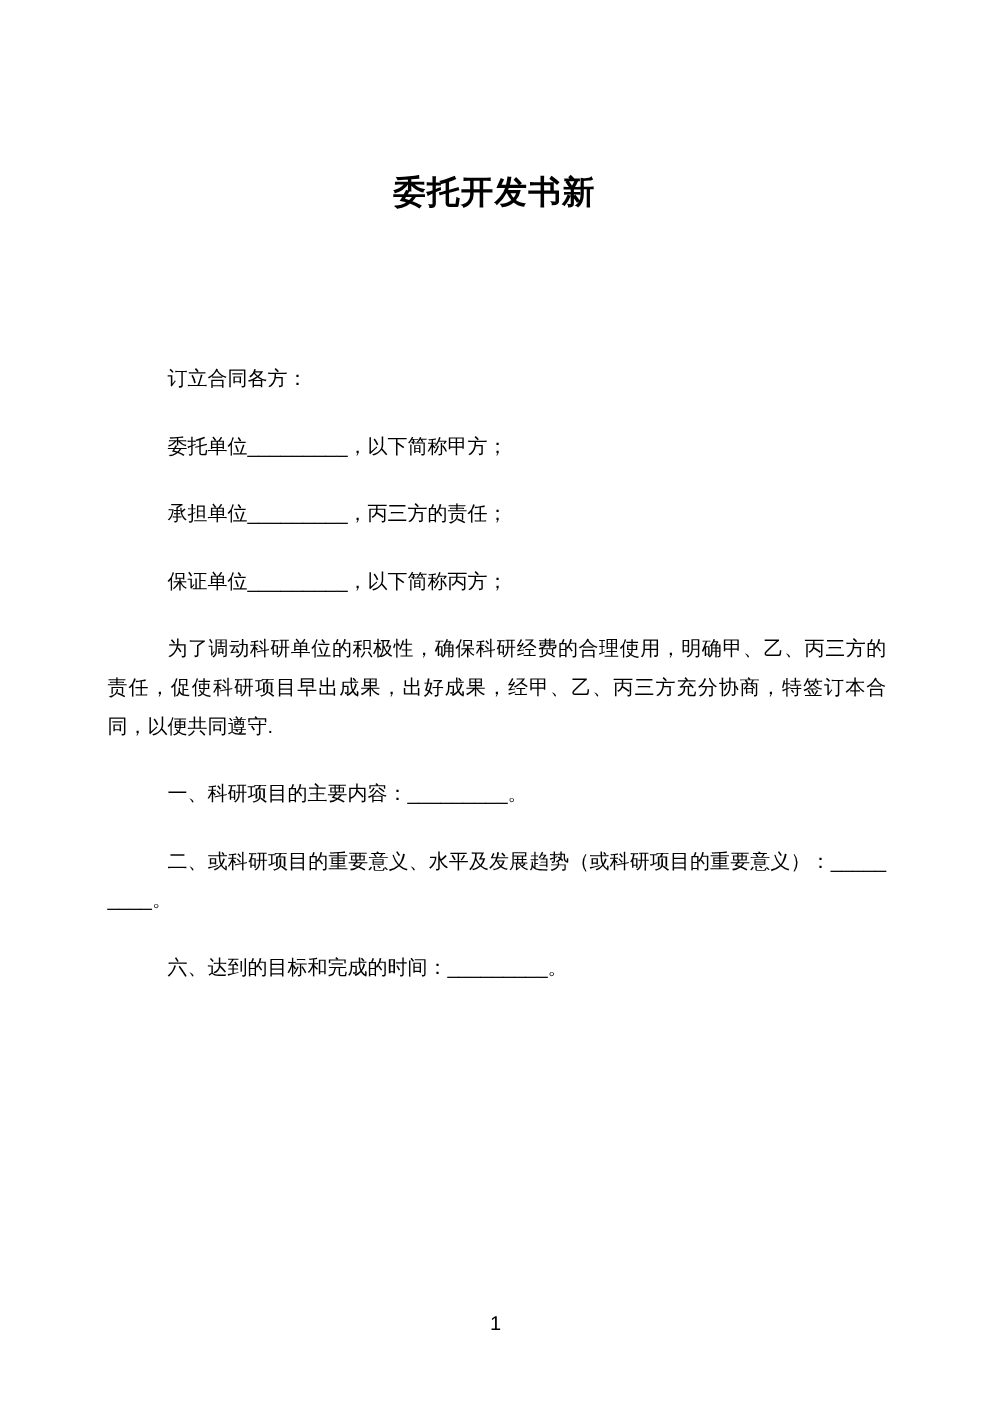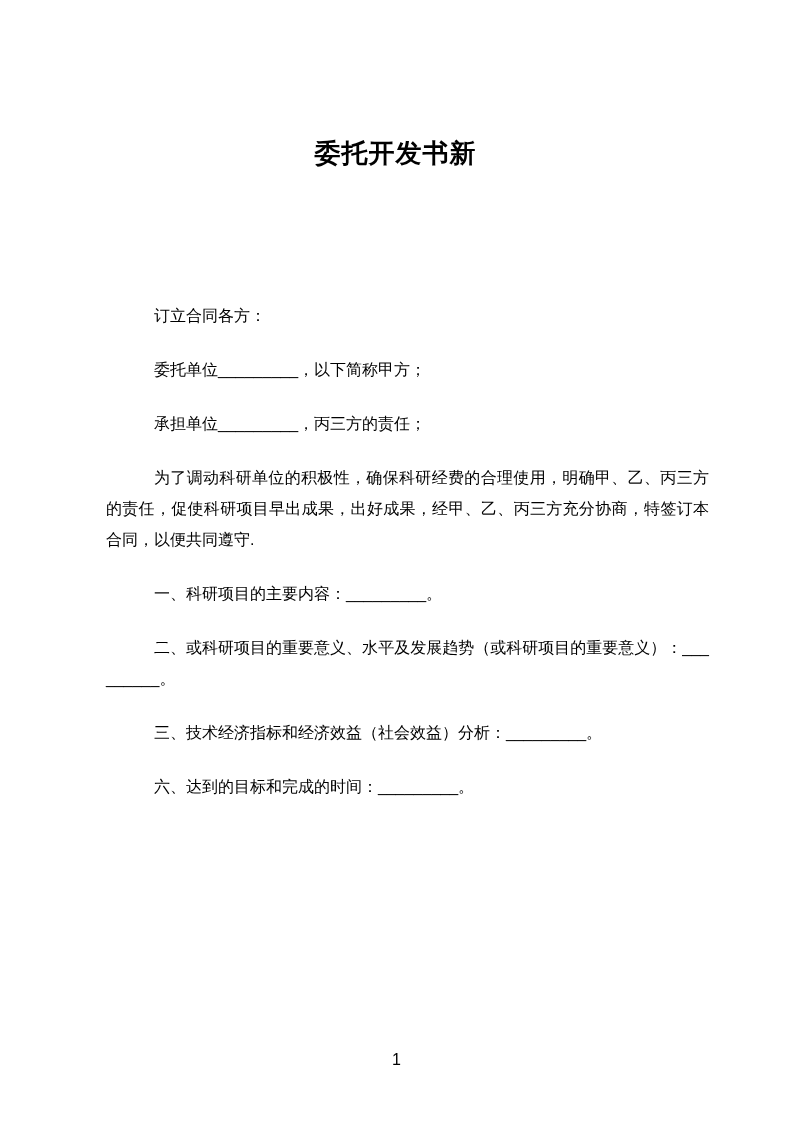--- a/index.html
+++ b/index.html
@@ -24,24 +24,23 @@
     right: 85px;
     margin: 0;
     text-align: center;
     font-size: 26px;
     line-height: 32px;
     font-weight: bold;
     letter-spacing: 1px;
   }
   .doc-body {
     position: absolute;
-    top: 300px;
+    top: 288px;
     left: 86px;
     right: 84px;
-    margin-left: 20px;
   }
   .para {
     margin: 0 0 23px 0;
     font-size: 16px;
     line-height: 31px;
     text-align: justify;
     text-indent: 48px;      
     word-break: break-all;  
   }
   .page-number {
@@ -62,28 +61,28 @@
   <h1 class="doc-title">委托开发书新</h1>
 
   <div class="doc-body">
 
     <p class="para">订立合同各方：</p>
 
     <p class="para">委托单位_________，以下简称甲方；</p>
 
     <p class="para">承担单位_________，丙三方的责任；</p>
 
+    <p class="para">保证单位_________，以下简称丙方；</p>
 
     <p class="para">为了调动科研单位的积极性，确保科研经费的合理使用，明确甲、乙、丙三方的责任，促使科研项目早出成果，出好成果，经甲、乙、丙三方充分协商，特签订本合同，以便共同遵守.</p>
 
     <p class="para">一、科研项目的主要内容：_________。</p>
 
     <p class="para">二、或科研项目的重要意义、水平及发展趋势（或科研项目的重要意义）：_________。</p>
 
-    <p class="para">三、技术经济指标和经济效益（社会效益）分析：_________。</p>
 
 
 
     <p class="para">六、达到的目标和完成的时间：_________。</p>
 
   </div>
 
   <div class="page-number">1</div>
 
 </div>

